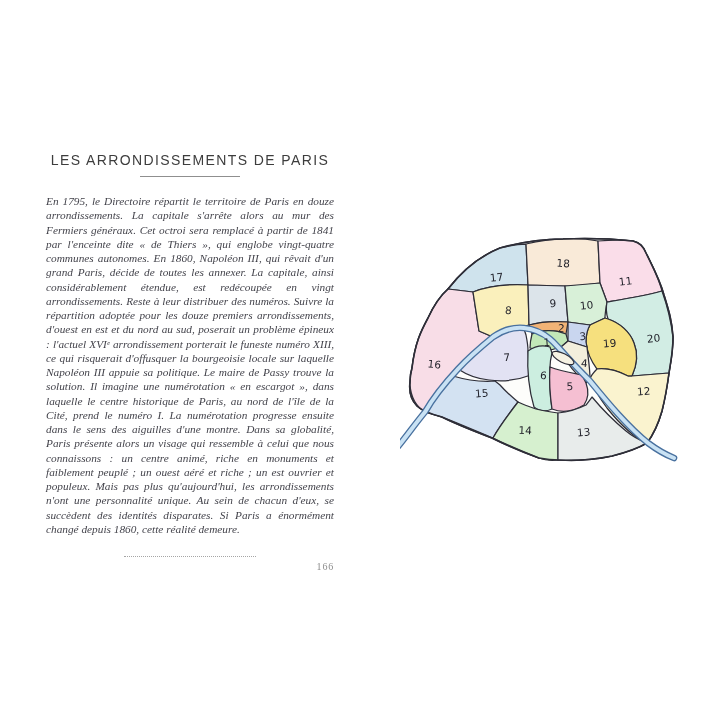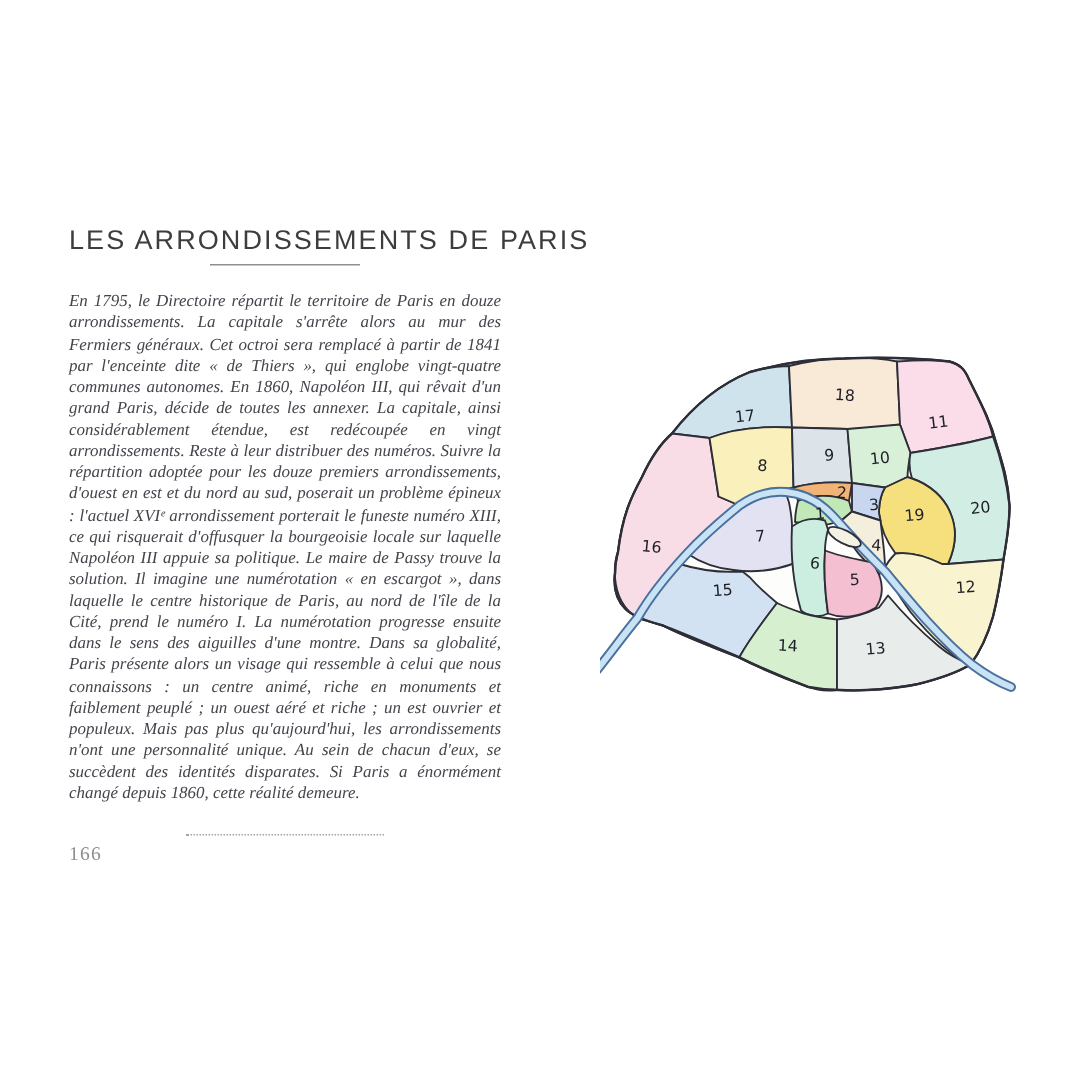--- a/index.html
+++ b/index.html
@@ -2,27 +2,27 @@
 <html><head>
 <meta charset="utf-8">
 <style>
   html,body{margin:0;padding:0;}
   body{background:#ffffff;font-family:"Liberation Serif",serif;}
   .screenshot{position:relative;width:728px;height:728px;background:#ffffff;overflow:hidden;}
 
   
   .text-column{position:absolute;left:46px;top:153px;width:288px;}
   .page-title{margin:0;font-family:"Liberation Sans",sans-serif;font-weight:400;
-    font-size:18px;line-height:14px;letter-spacing:1.4px;color:#3d3d3d;text-align:center;white-space:nowrap;}
+    font-size:14px;line-height:14px;letter-spacing:1.4px;color:#3d3d3d;text-align:center;white-space:nowrap;}
   .title-rule{width:100px;margin:9px auto 0 auto;border-top:1.3px solid #8f8f8f;height:0;}
   .body-text{margin:17px 0 0 0;font-size:11.3px;line-height:14.25px;color:#44444c;
     text-align:justify;text-justify:inter-word;font-style:italic;}
   .footer{margin-top:20px;}
   .dotted-rule{width:132px;margin:0 auto;border-top:1px dotted #a5a5a5;height:0;}
-  .page-number{margin-top:4px;text-align:left;font-size:13px;letter-spacing:0.8px;color:#8d8d8d;}
+  .page-number{margin-top:4px;text-align:right;font-size:10px;letter-spacing:0.8px;color:#8d8d8d;}
 
   
   .map-wrap{position:absolute;left:400px;top:225px;width:320px;height:250px;}
   .map-wrap svg{display:block;width:100%;height:100%;}
   .rg{stroke:#2e2e38;stroke-width:1.25;stroke-linejoin:round;stroke-linecap:round;}
   .outer-base{fill:#fdfdfb;stroke:#2e2e38;stroke-width:1.4;}
   .outer-top{fill:none;stroke:#2e2e38;stroke-width:1.6;stroke-linejoin:round;}
   .river-edge{fill:none;stroke-linecap:round;stroke-width:6.6;}
   .river-fill{fill:none;stroke-linecap:round;stroke-width:4;}
   .island{stroke:#2e2e38;stroke-width:1.2;}

